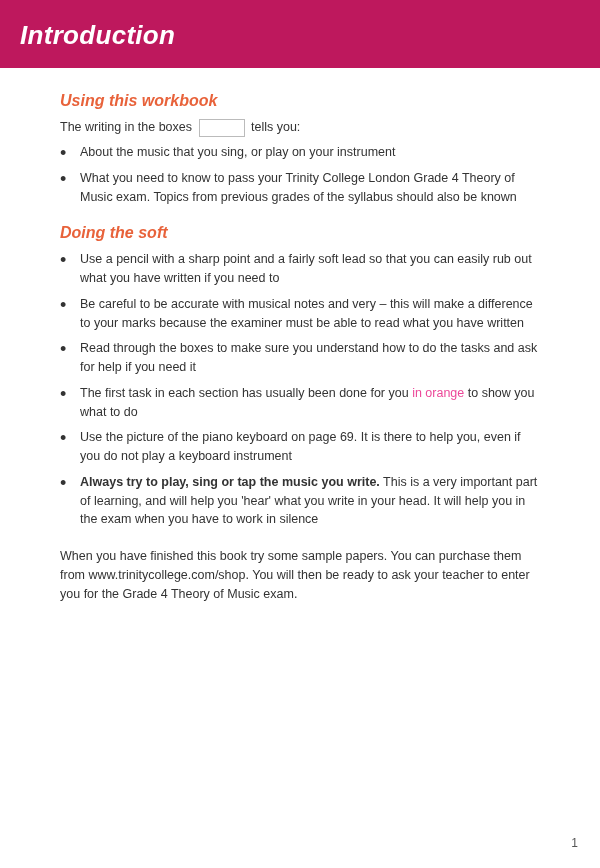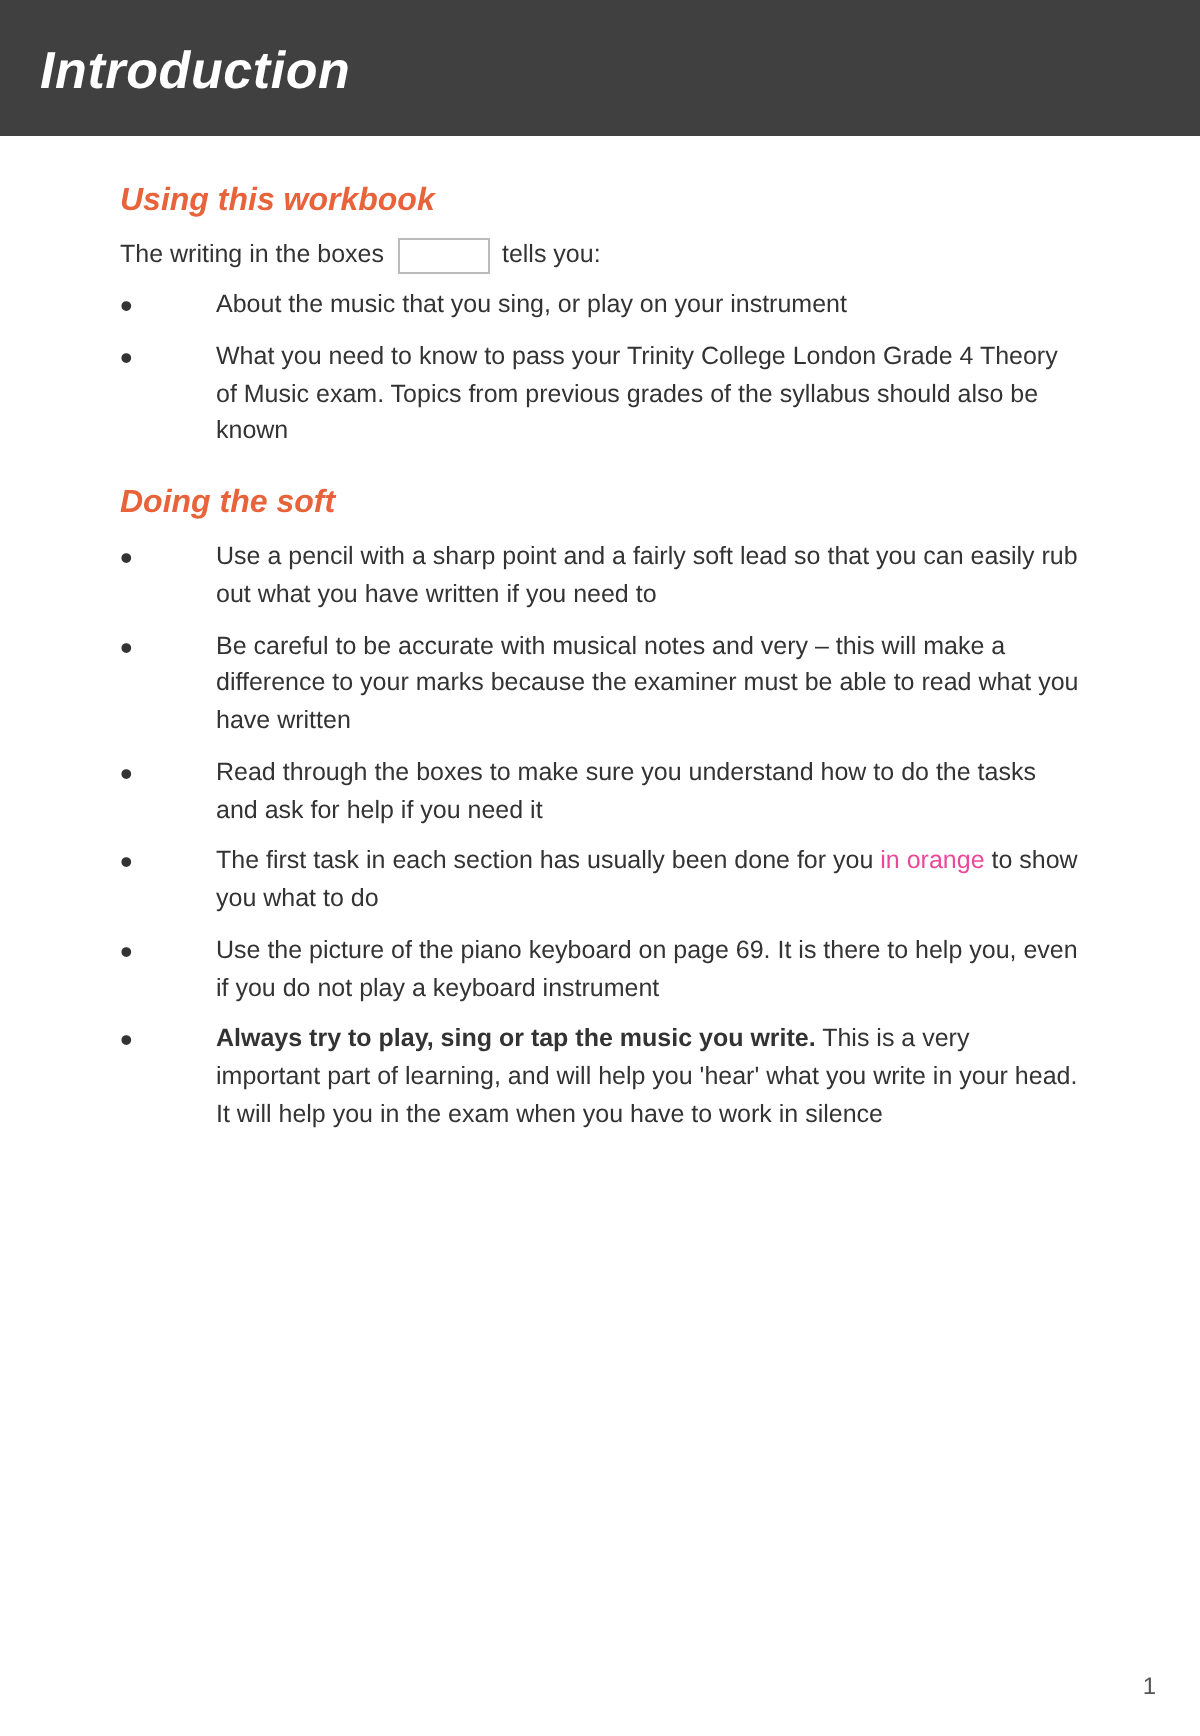--- a/index.html
+++ b/index.html
@@ -13,21 +13,21 @@
       min-height: 868px;
       background: #ffffff;
       font-family: Arial, Helvetica, sans-serif;
       font-size: 13px;
       color: #222222;
       position: relative;
     }
 
     
     #header-banner {
-      background-color: #404040;
+      background-color: #be185d;
       width: 100%;
       padding: 16px 34px 14px 20px;
       min-height: 68px;
       display: flex;
       align-items: center;
     }
 
     #header-banner h1 {
       color: #ffffff;
       font-size: 26px;
@@ -90,21 +90,20 @@
       min-width: 16px;
       margin-right: 4px;
       margin-top: 1px;
       font-size: 18px;
       line-height: 1;
       color: #333333;
     }
 
     ul.content-list li .bullet-text {
       flex: 1;
-      margin-left: 28px;
     }
 
     
     .orange-text {
       color: #ec4899;
     }
 
     
     .bold-text {
       font-weight: bold;
@@ -189,17 +188,18 @@
       <li>
         <span class="bullet">•</span>
         <span class="bullet-text">
           <span class="bold-text">Always try to play, sing or tap the music you write.</span><span> This is a very important part of learning, and will help you 'hear' what you write in your head. It will help you in the exam when you have to work in silence</span>
         </span>
       </li>
     </ul>
   </div>
 
   <div class="section-block">
+    <p class="intro-text">When you have finished this book try some sample papers. You can purchase them from www.trinitycollege.com/shop. You will then be ready to ask your teacher to enter you for the Grade 4 Theory of Music exam.</p>
   </div>
 
 </div>
 
 <div id="page-number">1</div>
 
 </body></html>

